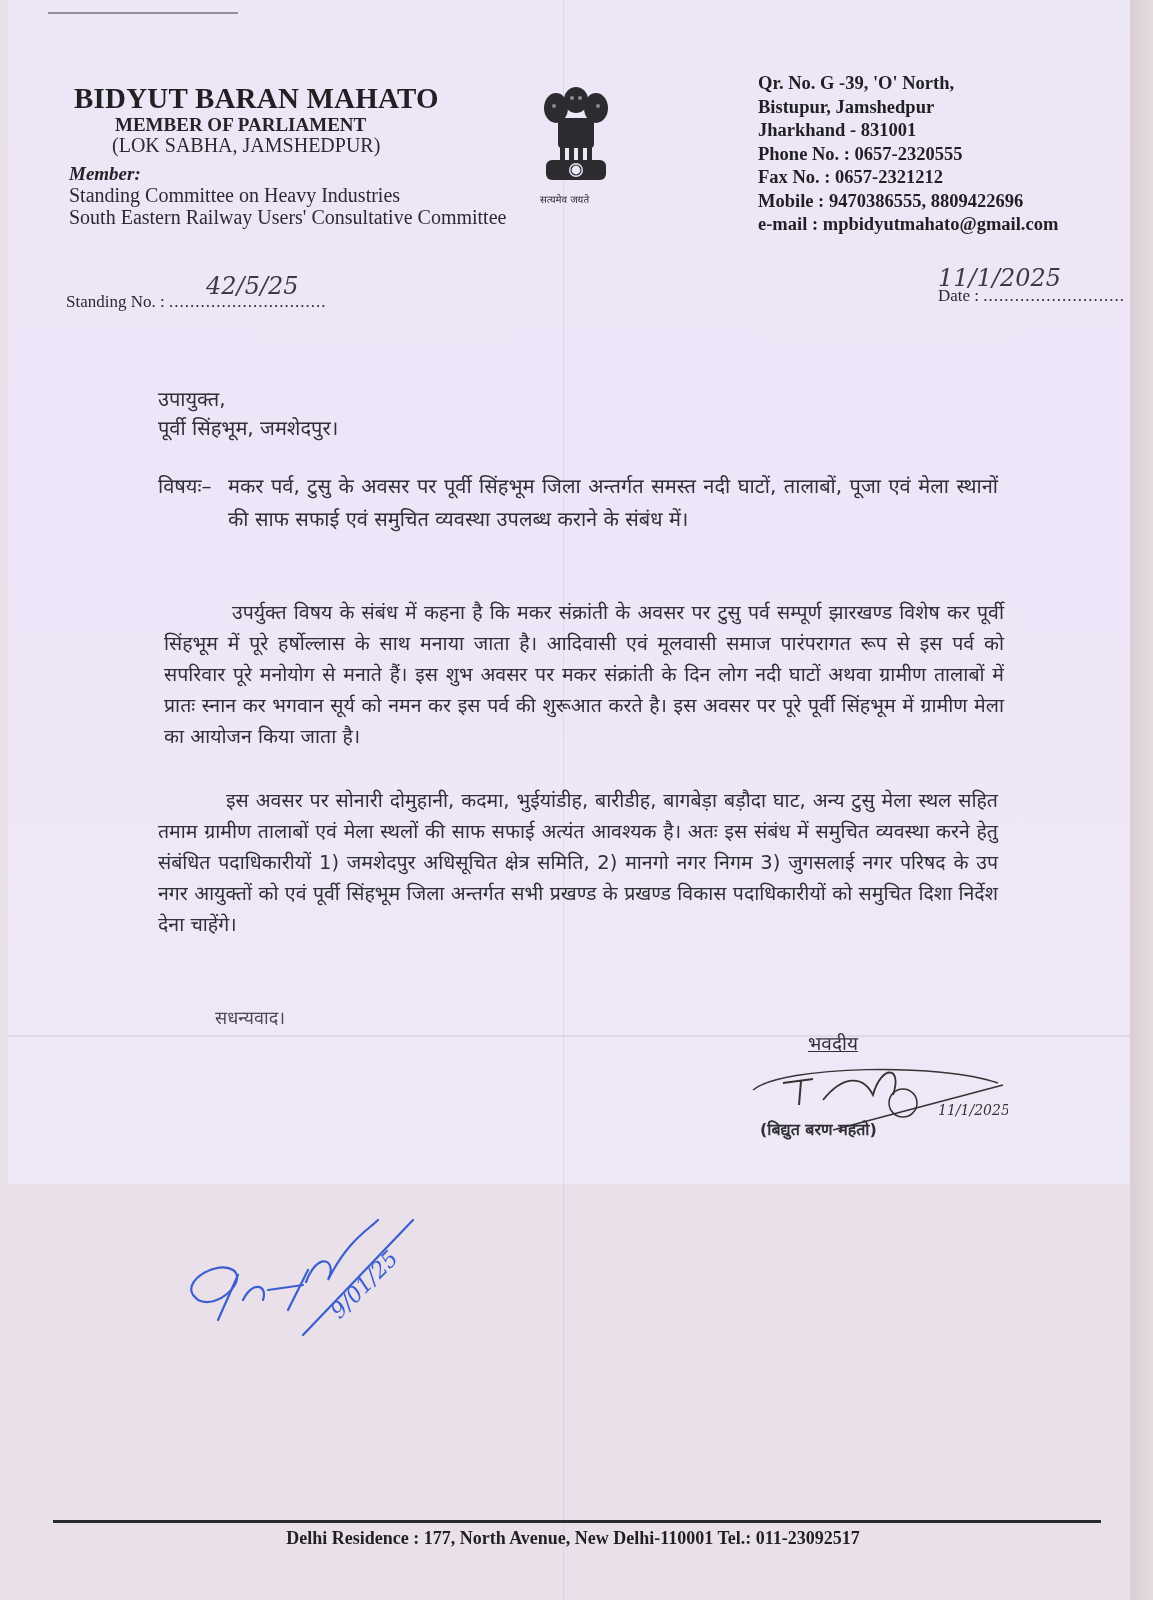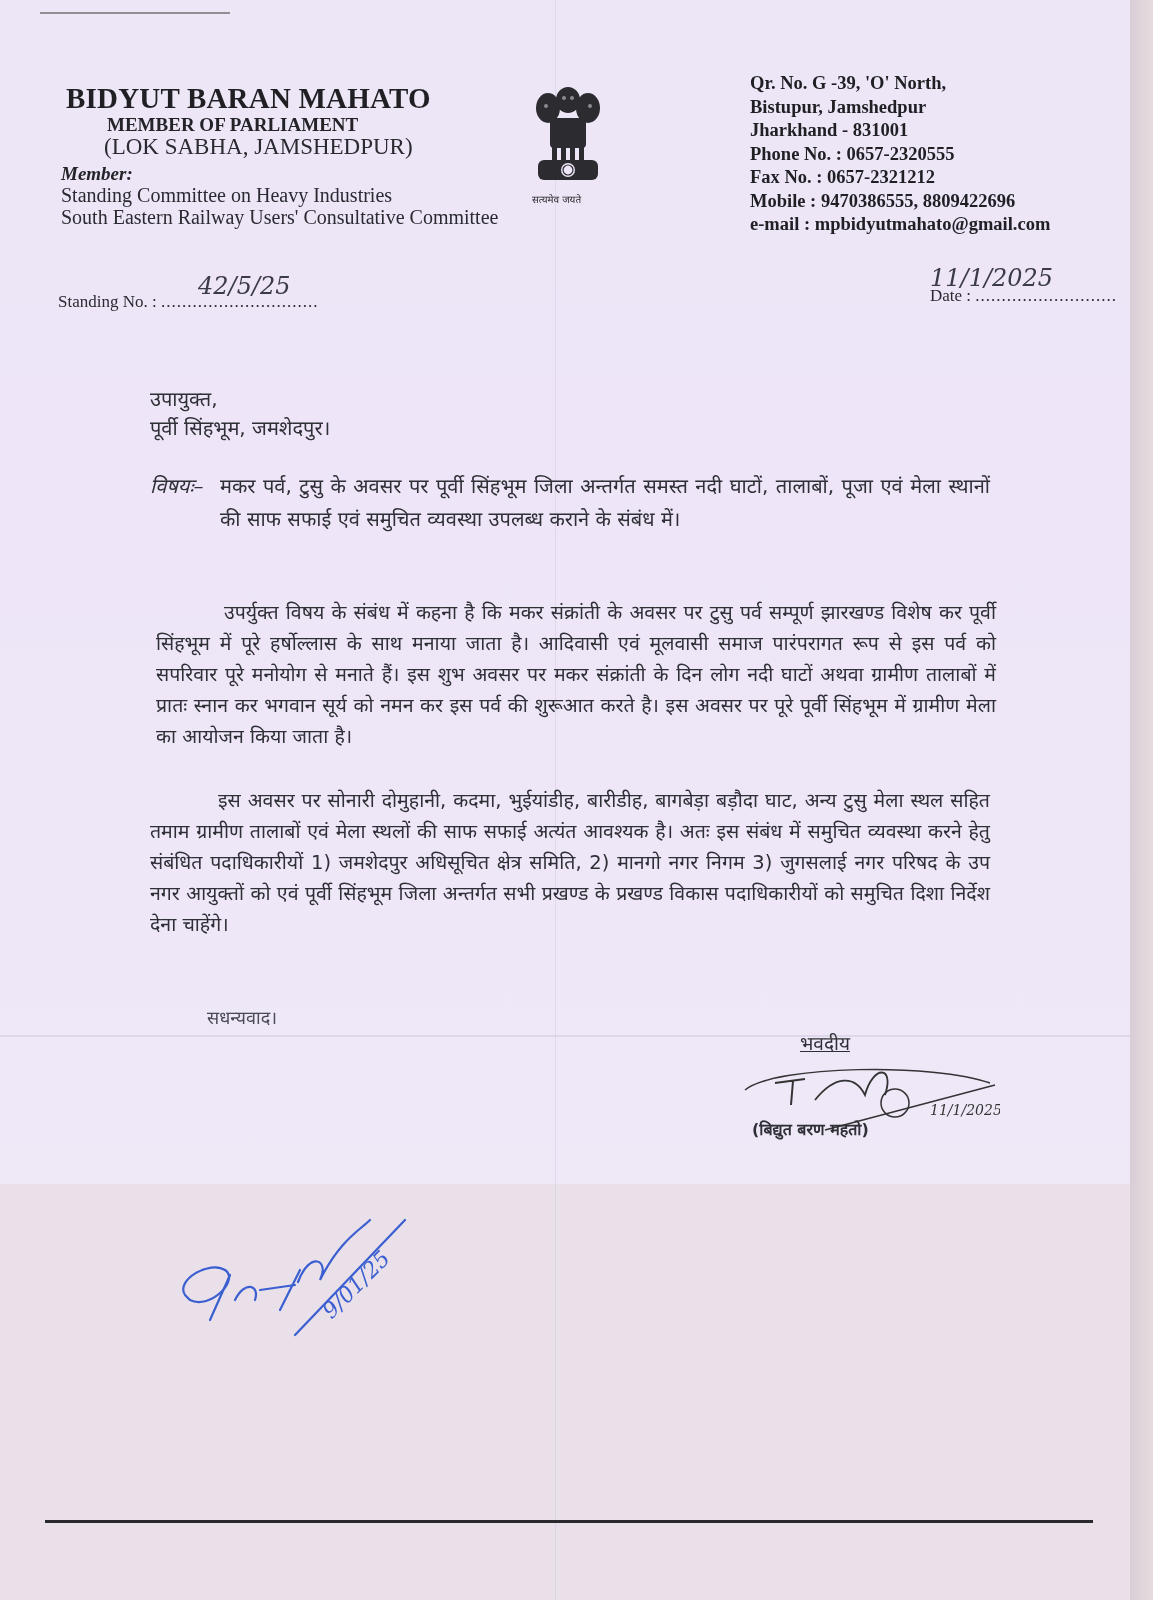--- a/index.html
+++ b/index.html
@@ -3,34 +3,34 @@
 <meta charset="utf-8">
 <style>
   html, body { margin:0; padding:0; }
   body {
     width:1153px; height:1600px; position:relative; overflow:hidden;
     background:#e9e0ea;
     font-family:"Liberation Serif", serif;
     color:#2a2a2e;
   }
   .page {
-    position:absolute; left:0; top:0; width:1130px; height:1184px;
+    position:absolute; left:8px; top:0; width:1130px; height:1184px;
     background:linear-gradient(180deg,#ede6f6 0%,#eee6f8 40%,#efe8f7 100%);
   }
   .edge {
     position:absolute; left:1130px; top:0; width:23px; height:1600px;
     background:linear-gradient(90deg,#d9cdd6,#e6dcdf);
   }
   .fold-v { position:absolute; left:555px; top:0; width:1px; height:1600px; background:rgba(200,190,215,0.35); }
   .fold-h { position:absolute; left:0; top:1035px; width:1130px; height:2px; background:rgba(200,190,215,0.4); }
   .top-rule { position:absolute; left:40px; top:12px; width:190px; height:2px; background:#555; opacity:.6; }
 
   .lh-name { position:absolute; left:66px; top:82px; font-size:29px; font-weight:bold; letter-spacing:0.2px; color:#1f1f24; }
   .lh-role { position:absolute; left:107px; top:114px; font-size:19px; font-weight:bold; color:#232328; }
-  .lh-const { position:absolute; left:104px; top:134px; font-size:23px; color:#2a2a30; }
+  .lh-const { position:absolute; left:104px; top:134px; font-size:20px; color:#2a2a30; }
   .lh-member { position:absolute; left:61px; top:163px; font-size:19px; font-weight:bold; font-style:italic; color:#232328; }
   .lh-committees { position:absolute; left:61px; top:184px; font-size:20px; line-height:22px; color:#2a2a30; }
   .lh-committees div { white-space:nowrap; }
 
   .emblem { position:absolute; left:528px; top:78px; width:80px; height:110px; }
   .motto { position:absolute; left:532px; top:192px; font-size:10px; font-family:"DejaVu Sans", sans-serif; color:#2a2a2e; }
 
   .addr { position:absolute; left:750px; top:72px; font-size:18.5px; font-weight:bold; line-height:23.5px; color:#1f1f24; }
   .addr div { white-space:nowrap; }
 
@@ -39,21 +39,21 @@
   .hand { position:absolute; font-family:"DejaVu Serif", serif; font-style:italic; color:#3a3a48; }
   .ref-hand { left:198px; top:272px; font-size:24px; }
   .date-line { position:absolute; left:890px; top:286px; font-size:17px; color:#2a2a30;margin-left:40px; }
   .date-hand { left:930px; top:264px; font-size:24px; }
 
   .hindi { font-family:"DejaVu Sans", sans-serif; color:#2f2f36; }
   .to1 { position:absolute; left:150px; top:385px; font-size:20px; }
   .to2 { position:absolute; left:150px; top:414px; font-size:20px; }
 
   .subject { position:absolute; left:150px; top:470px; width:840px; font-size:20px; line-height:33px; }
-  .subject .lbl { float:left;font-style:italic; }
+  .subject .lbl { float:left; }
   .subject .body { margin-left:70px; text-underline-offset:4px; text-align:justify; }
 
   .para { position:absolute; left:150px; width:840px; font-size:19.5px; line-height:31px; text-align:justify; text-indent:68px; }
   .p1 { top:597px;margin-left:6px; }
   .p2 { top:785px; }
 
   .thanks { position:absolute; left:207px; top:1005px; font-size:18px; color:#4a4a55; }
   .yours { position:absolute; left:800px; top:1030px; font-size:19px; text-decoration:underline; }
   .signame { position:absolute; left:752px; top:1118px; font-size:16px; font-weight:bold; }
 
@@ -156,14 +156,15 @@
       <path d="M40 160 L 60 115"></path>
       <path d="M65 140 C 75 120, 90 125, 85 140"></path>
       <path d="M90 130 L 125 125"></path>
       <path d="M110 150 L 130 110 M 128 122 C 140 90, 160 100, 150 120 C 170 80, 190 70, 200 60"></path>
       <path d="M125 175 L 235 60"></path>
     </g>
     <text x="150" y="148" font-size="22" font-family="DejaVu Serif, serif" font-style="italic" fill="#3b5fd0" transform="rotate(-45 170 140)">9/01/25</text>
   </svg>
 
   <div class="footer-rule"></div>
+  <div class="footer">Delhi Residence : 177, North Avenue, New Delhi-110001 Tel.: 011-23092517</div>
 </div>
 <div class="edge"></div>
 
 </body></html>

